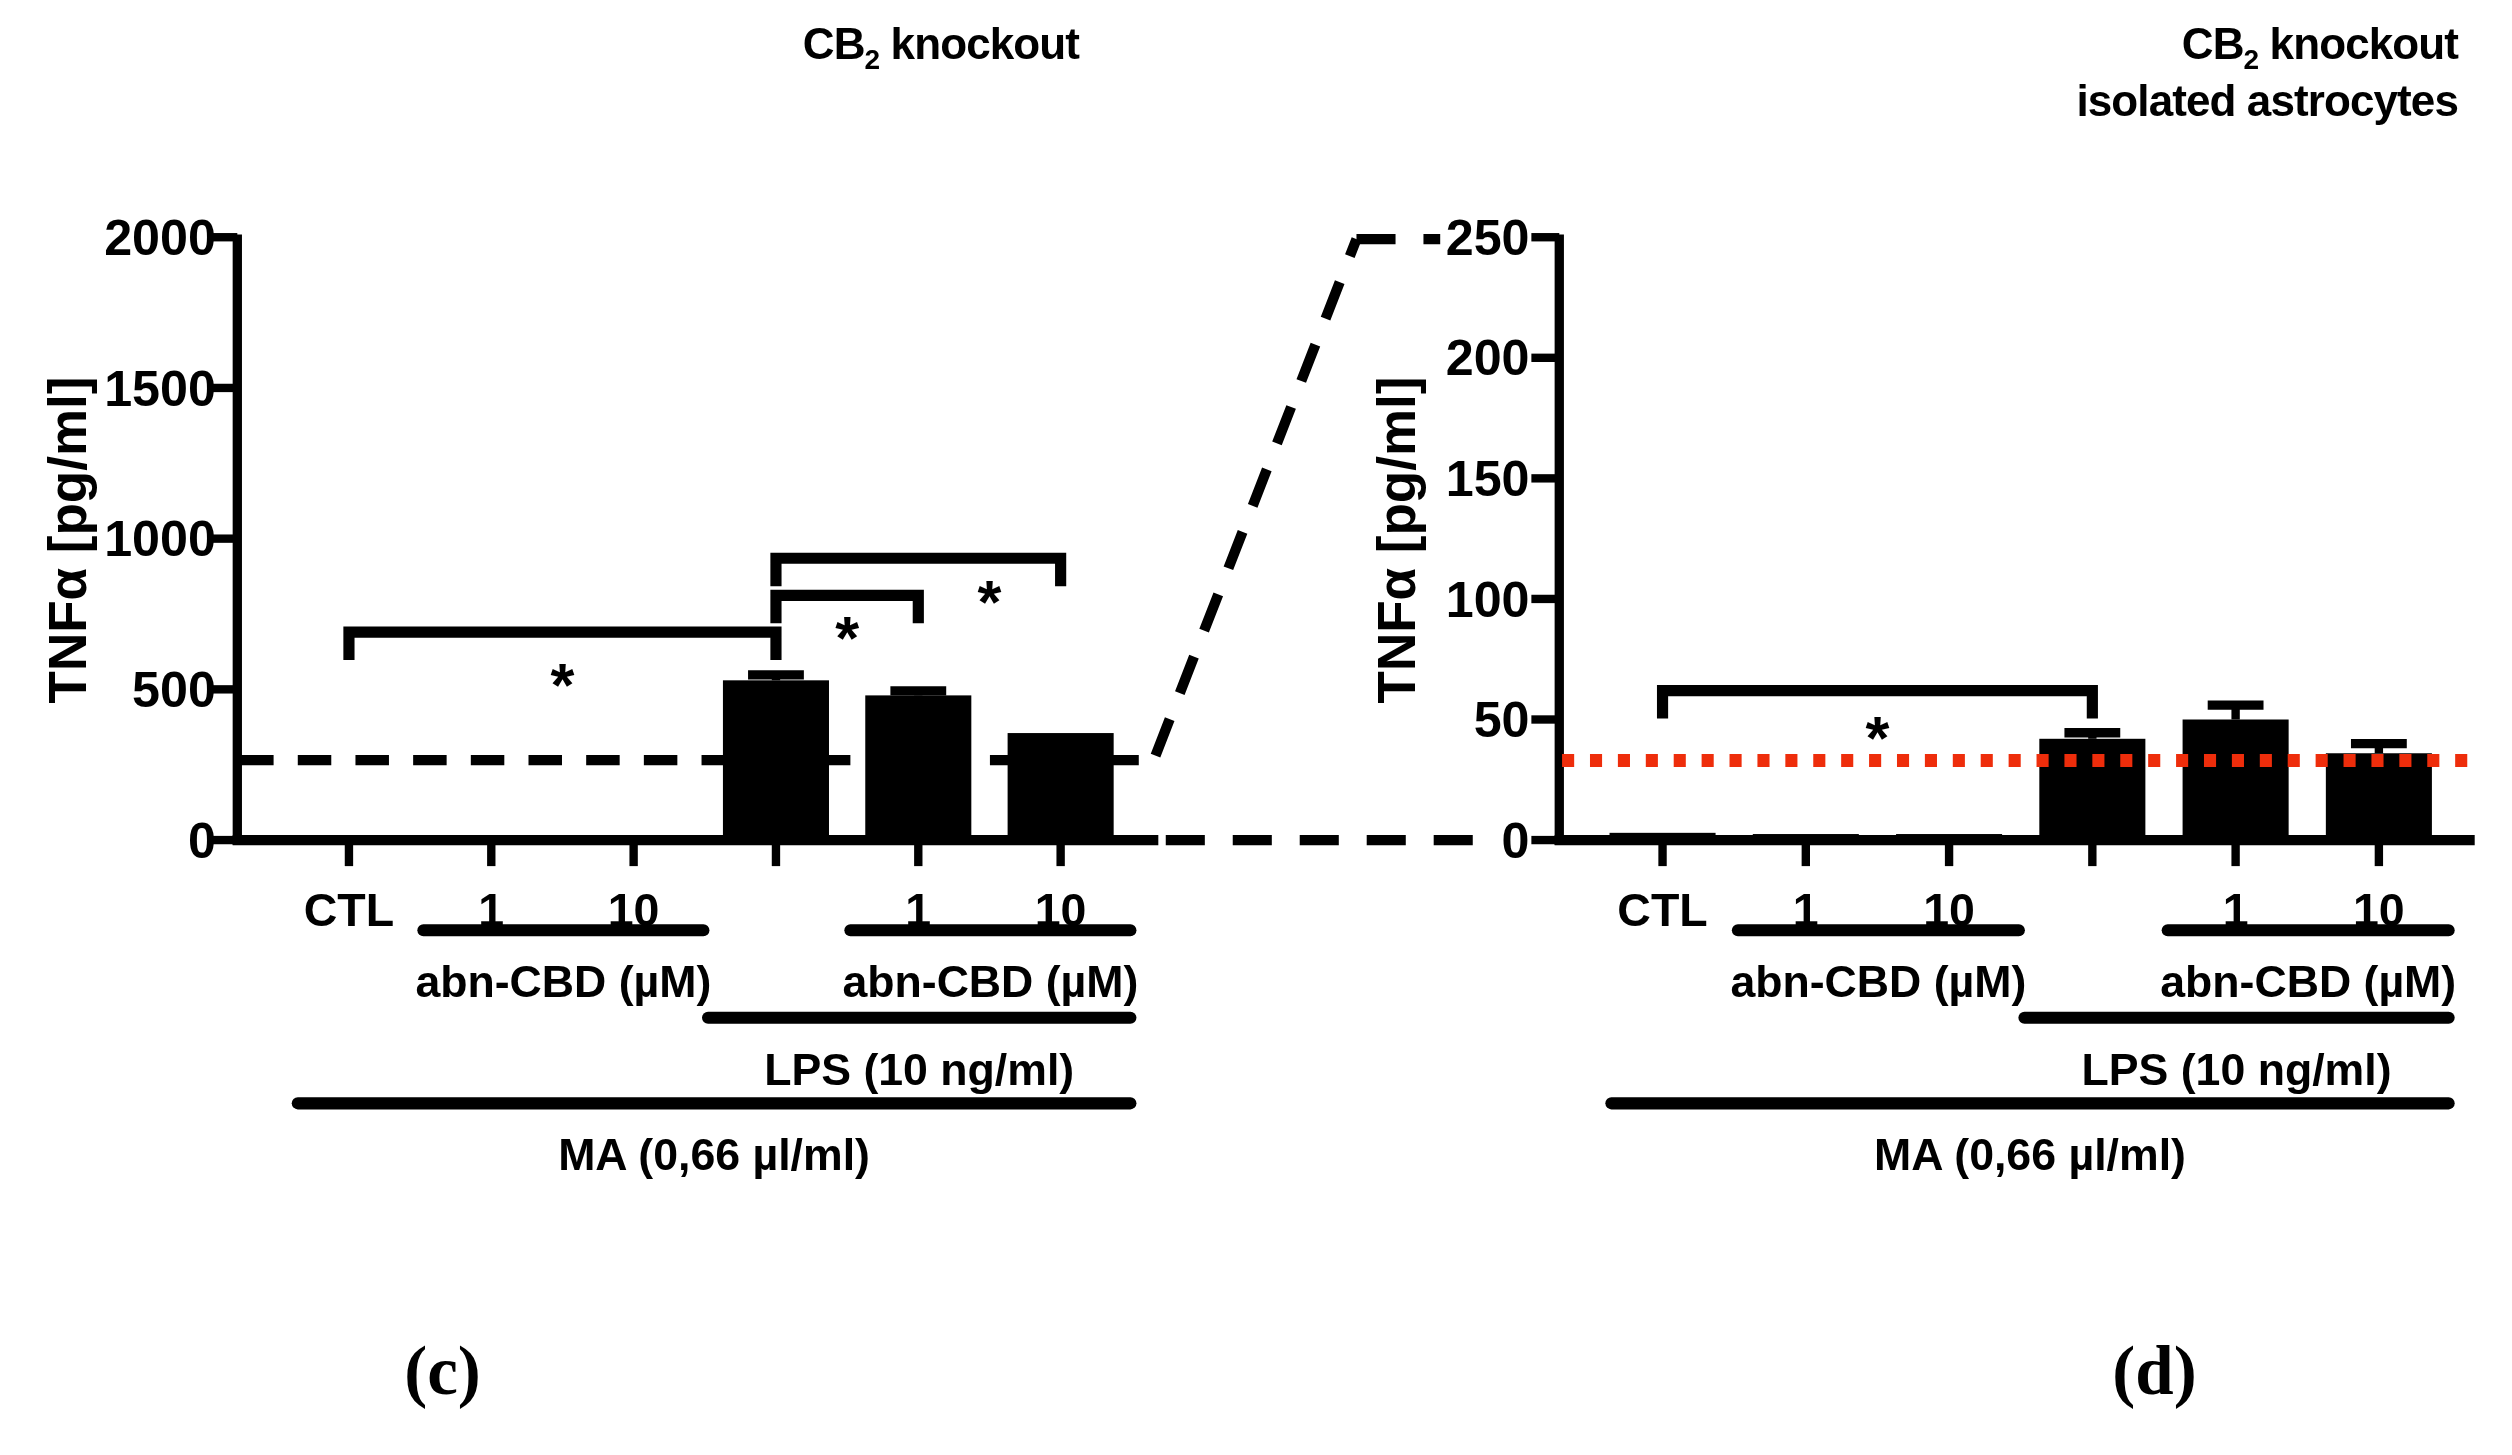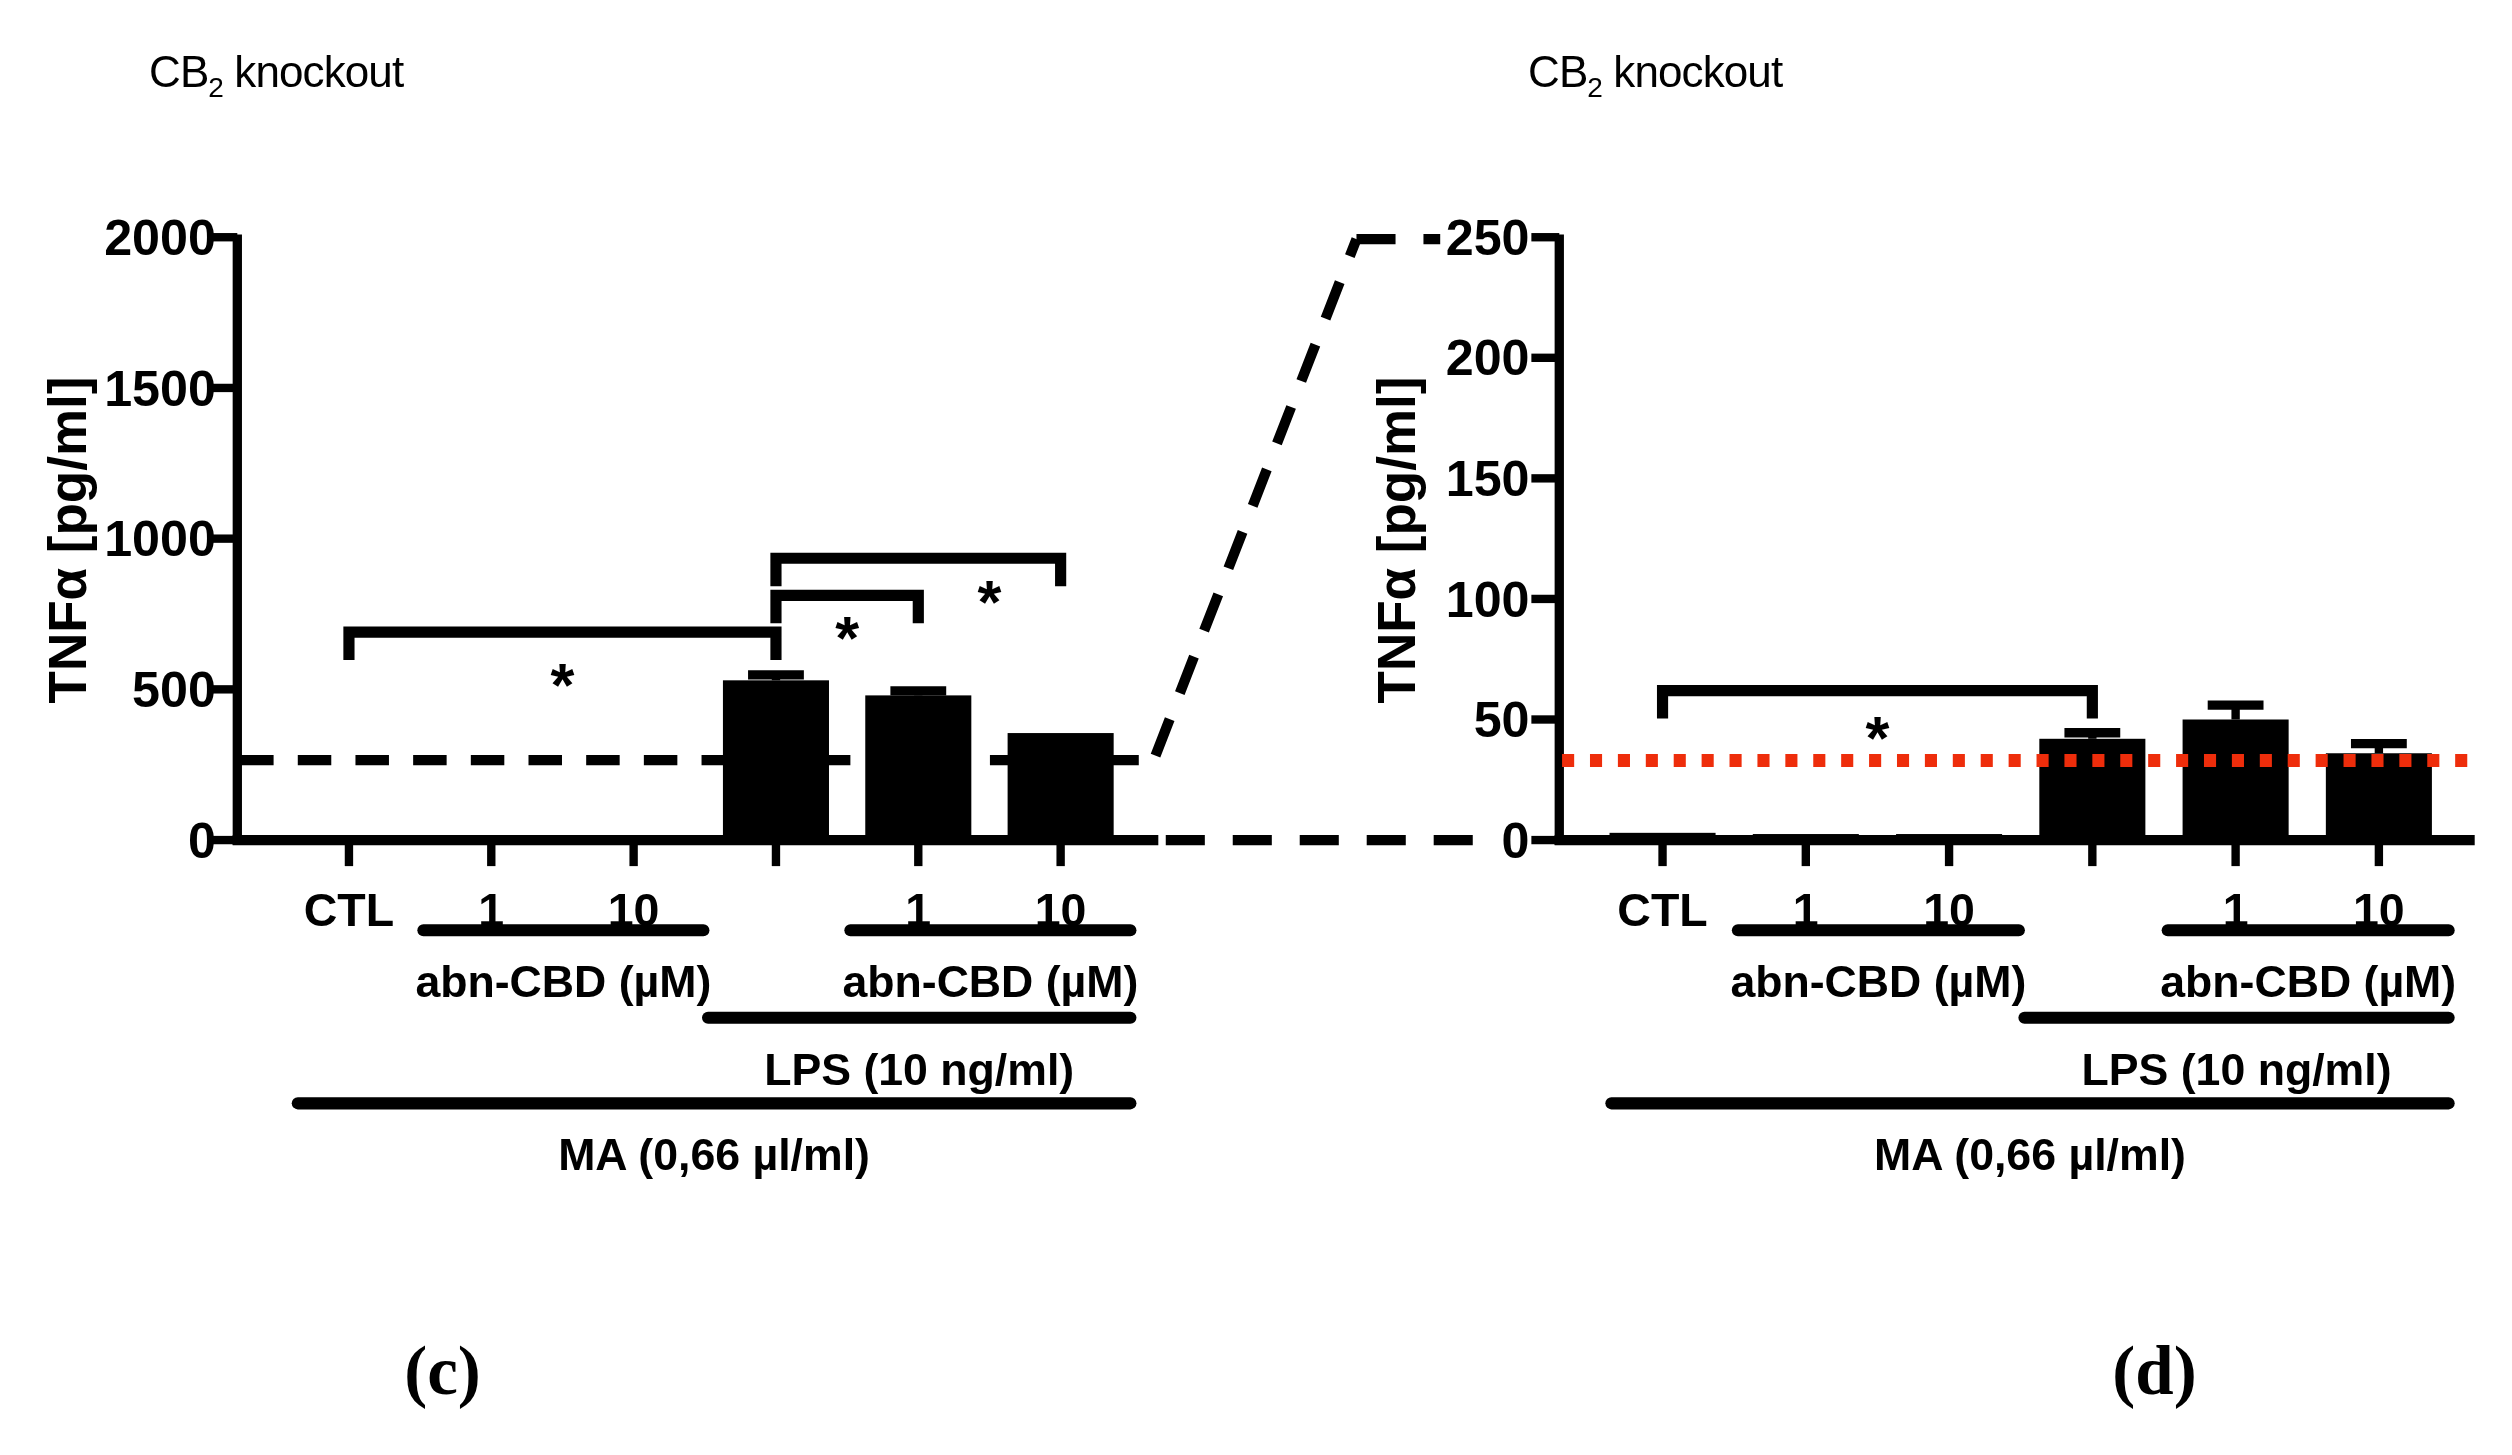--- a/index.html
+++ b/index.html
@@ -7,27 +7,26 @@
     position:relative;
     width:2512px;height:1455px;
     background:#ffffff;
     font-family:"Liberation Sans", sans-serif;
     color:#000;
     overflow:hidden;
   }
   #figure-svg{position:absolute;left:0;top:0;}
   .panel-title{
     position:absolute;
-    text-align:left;
-    font-weight:normal;
+    text-align:right;
+    font-weight:bold;
     font-size:44px;
     line-height:57px;
     letter-spacing:-0.9px;
     white-space:nowrap;
-    margin-top:28px;
   }
   .panel-title sub{font-size:28px;line-height:0;}
   .y-label{
     position:absolute;
     width:707px;height:60px;
     text-align:center;
     font-weight:bold;
     font-size:53px;
     transform:rotate(-90deg);
     white-space:nowrap;
@@ -147,20 +146,21 @@
       <line x1="1458" y1="257" x2="1548" y2="257" stroke="#000" stroke-width="11" stroke-dasharray="42 30"></line>
       <line x1="1253" y1="903" x2="1606" y2="903" stroke="#000" stroke-width="11" stroke-dasharray="42 30"></line>
     </svg>
 
   <div class="panel-title" style="left:149px;top:15px;width:930px;">
     <div><span>CB</span><sub>2</sub><span> knockout</span></div>
   </div>
 
   <div class="panel-title" style="left:1528px;top:15px;width:930px;">
     <div><span>CB</span><sub>2</sub><span> knockout</span></div>
+    <div>isolated astrocytes</div>
   </div>
 
   <div class="y-label" style="left:-287px;top:510px;">TNFα [pg/ml]</div>
 
   <div class="y-label" style="left:1042px;top:510px;">TNFα [pg/ml]</div>
 
   <div class="panel-letter" style="left:331px;top:1332px;">(c)</div>
 
   <div class="panel-letter" style="left:2043px;top:1332px;">(d)</div>
 </div>

